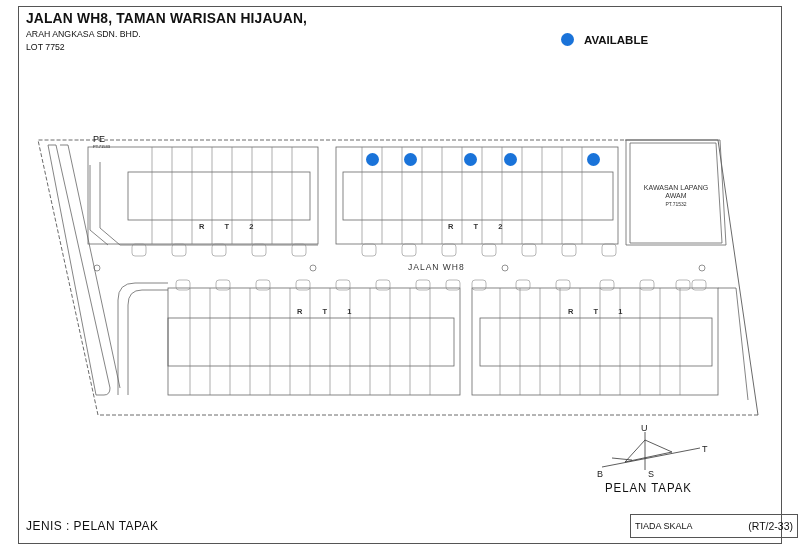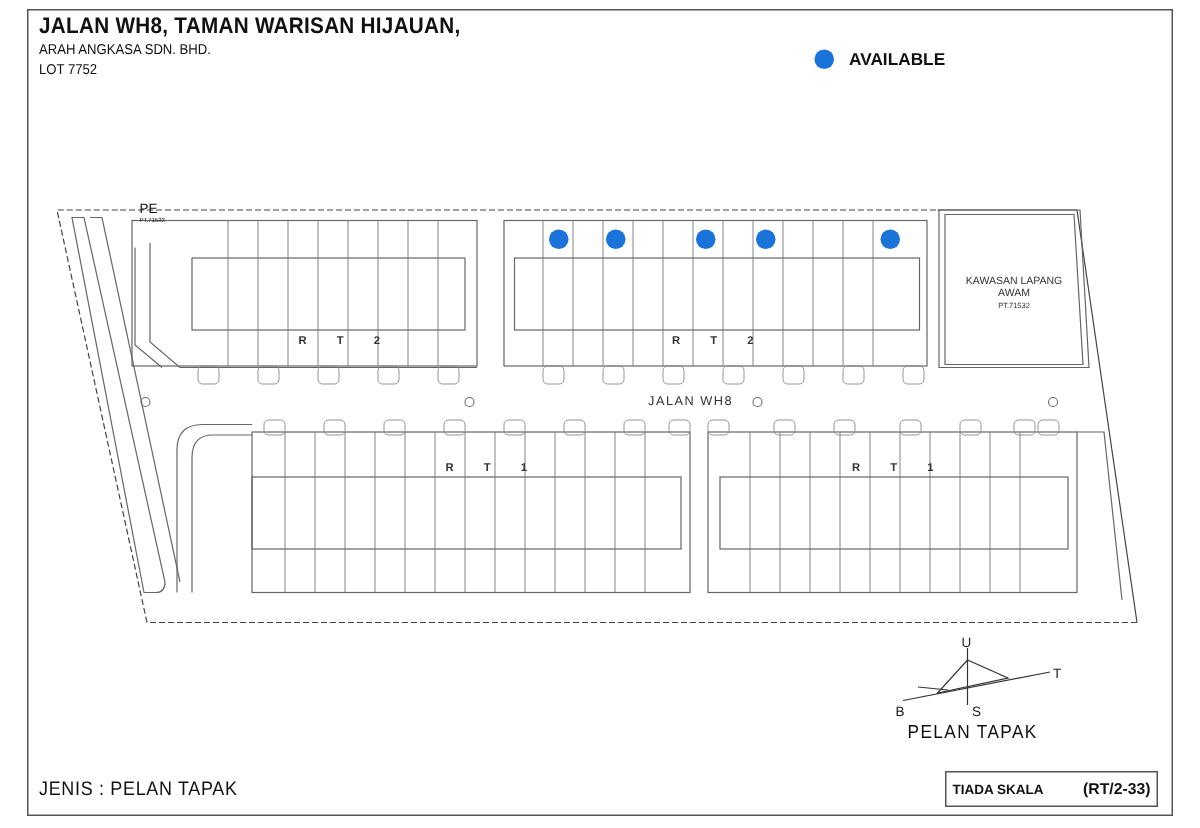--- a/index.html
+++ b/index.html
@@ -1,33 +1,33 @@
 <!DOCTYPE html>
 <html><head>
 <meta charset="utf-8">
 <style>
   html,body{margin:0;padding:0;background:#fff;}
   body{width:800px;height:552px;position:relative;overflow:hidden;font-family:"Liberation Sans",sans-serif;color:#111;}
   .frame{position:absolute;left:18px;top:6px;width:764px;height:538px;border:1px solid #555;box-sizing:border-box;}
   .title{position:absolute;left:26px;top:9px;font-size:15px;font-weight:bold;letter-spacing:0.2px;transform:scaleX(0.92);transform-origin:left;}
   .sub{position:absolute;left:26px;font-size:9.5px;transform:scaleX(0.92);transform-origin:left;}
-  .legend{position:absolute;left:543px;top:33px;display:flex;align-items:center;gap:10px;}
+  .legend{position:absolute;left:561px;top:33px;display:flex;align-items:center;gap:10px;}
   .legend .dot{width:13px;height:13px;border-radius:50%;background:#1a73d9;}
   .legend .lbl{font-size:11.5px;font-weight:bold;}
   .plan{position:absolute;left:0;top:0;}
   .avail{position:absolute;width:13px;height:13px;border-radius:50%;background:#1a73d9;}
-  .road-label{position:absolute;font-size:8.5px;color:#333;letter-spacing:1px;margin-left:24px;}
+  .road-label{position:absolute;font-size:8.5px;color:#333;letter-spacing:1px;}
   .rt{position:absolute;font-size:7.5px;color:#333;letter-spacing:9px;font-weight:bold;}
   .kla{position:absolute;left:632px;top:184px;width:88px;text-align:center;font-size:7px;line-height:8px;color:#333;}
   .kla small{display:block;font-size:5px;}
   .pe{position:absolute;left:93px;top:134px;font-size:9px;}
   .pe-lot{position:absolute;left:93px;top:144px;font-size:4px;}
   .compass-label{position:absolute;left:605px;top:481px;font-size:12.5px;letter-spacing:1px;transform:scaleX(0.92);transform-origin:left;}
   .jenis{position:absolute;left:26px;top:518px;font-size:13px;letter-spacing:0.5px;transform:scaleX(0.92);transform-origin:left;}
-  .scalebox{position:absolute;left:630px;top:514px;width:142px;height:24px;border:1px solid #555;box-sizing:border-box;display:flex;align-items:center;justify-content:space-between;padding:0 4px;font-size:9px;font-weight:bold;}
+  .scalebox{position:absolute;left:630px;top:514px;width:168px;height:24px;border:1px solid #555;box-sizing:border-box;display:flex;align-items:center;justify-content:space-between;padding:0 4px;font-size:9px;}
   .scalebox .ref{font-size:10.5px;margin-left:24px;}
 </style>
 </head>
 <body>
 
 <div class="frame"></div>
 
 <div class="title">JALAN WH8, TAMAN WARISAN HIJAUAN,</div>
 <div class="sub" style="top:28px">ARAH ANGKASA SDN. BHD.</div>
 <div class="sub" style="top:41px">LOT 7752</div>

